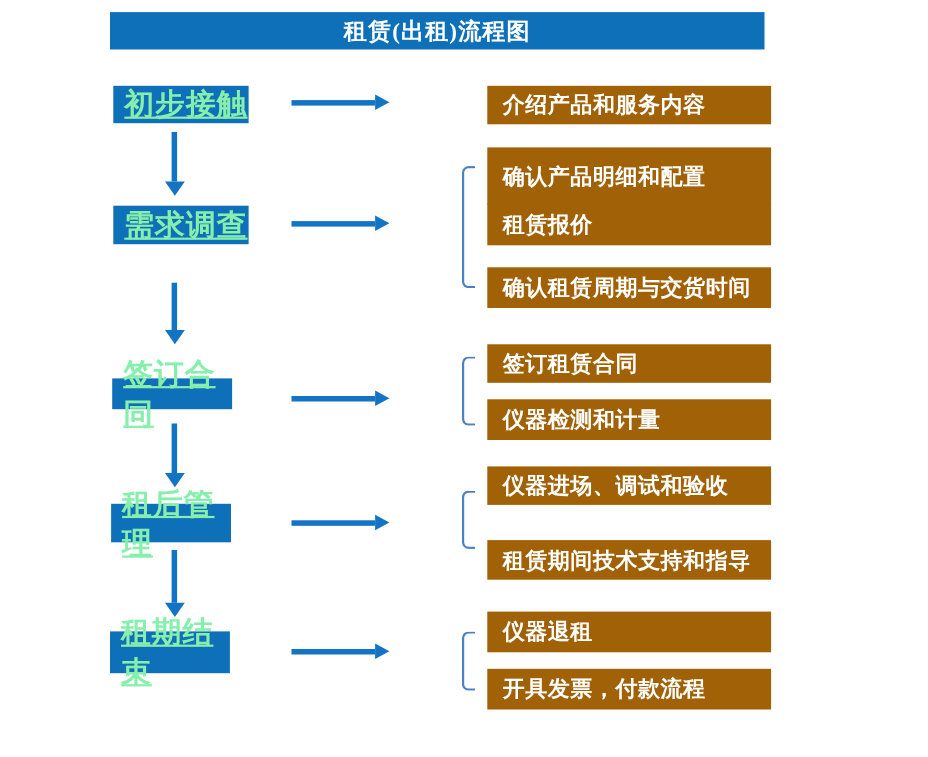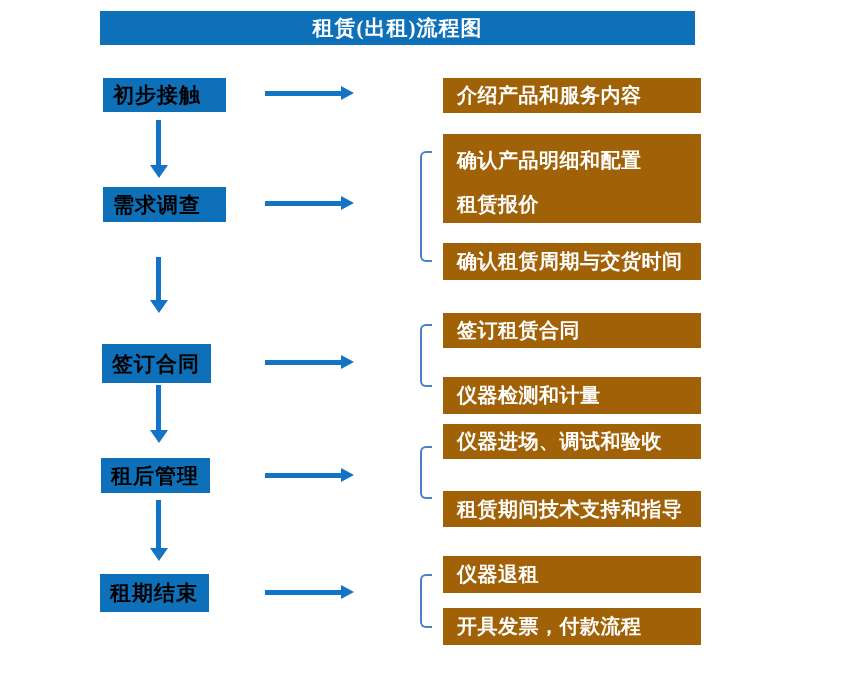--- a/index.html
+++ b/index.html
@@ -10,24 +10,24 @@
     font-family:"Liberation Serif","DejaVu Serif",serif;
     overflow:hidden;
   }
   .title-banner{
     position:absolute;left:100px;top:11px;width:595px;height:34px;
     background:#0e70b9;color:#ffffff;
     display:flex;align-items:center;justify-content:center;
     font-size:21px;font-weight:bold;letter-spacing:1px;
   }
   .step-box{
-    position:absolute;background:#0e70b9;color:#000000;
+    position:absolute;background:#0e70b9;color:#86efac;
     display:flex;align-items:center;
     padding-left:10px;box-sizing:border-box;
-    font-size:21px;font-weight:bold;letter-spacing:1px;
+    font-size:27px;font-weight:bold;letter-spacing:1px;text-decoration:underline;
   }
   .detail-box{
     position:absolute;left:443px;width:258px;
     background:#a16207;color:#ffffff;
     display:flex;align-items:center;
     padding-left:14px;box-sizing:border-box;
     font-size:20px;font-weight:bold;letter-spacing:0.5px;
   }
   
   .v-arrow{position:absolute;left:149px;width:19px;}
@@ -57,21 +57,21 @@
 </style>
 </head>
 <body>
 
 <div class="canvas">
 
   <div class="title-banner">租赁(出租)流程图</div>
 
   <div class="step-box" style="left:103px;top:78px;width:123px;height:34px;">初步接触</div>
   <div class="step-box" style="left:103px;top:187px;width:123px;height:35px;">需求调查</div>
-  <div class="step-box" style="left:102px;top:344px;width:109px;height:39px;">签订合同</div>
+  <div class="step-box" style="left:102px;top:344px;width:109px;height:28px;">签订合同</div>
   <div class="step-box" style="left:101px;top:458px;width:109px;height:35px;">租后管理</div>
   <div class="step-box" style="left:100px;top:574px;width:109px;height:38px;">租期结束</div>
 
   <div class="v-arrow" style="top:120px;">
     <div class="stem" style="height:45px;"></div>
       <div class="head"></div>
   </div>
   <div class="v-arrow" style="top:257px;">
     <div class="stem" style="height:43px;"></div>
       <div class="head"></div>
@@ -109,19 +109,19 @@
   <div class="bracket" style="top:151px;height:111px;"></div>
   <div class="bracket" style="top:324px;height:63px;"></div>
   <div class="bracket" style="top:446px;height:53px;"></div>
   <div class="bracket" style="top:574px;height:54px;"></div>
 
   <div class="detail-box" style="top:78px;height:35px;">介绍产品和服务内容</div>
   <div class="detail-box" style="top:134px;height:52px;">确认产品明细和配置</div>
   <div class="detail-box" style="top:185px;height:38px;">租赁报价</div>
   <div class="detail-box" style="top:243px;height:37px;">确认租赁周期与交货时间</div>
   <div class="detail-box" style="top:313px;height:35px;">签订租赁合同</div>
-  <div class="detail-box" style="top:377px;height:37px;">仪器检测和计量</div>
+  <div class="detail-box" style="top:363px;height:37px;">仪器检测和计量</div>
   <div class="detail-box" style="top:424px;height:35px;">仪器进场、调试和验收</div>
   <div class="detail-box" style="top:491px;height:36px;">租赁期间技术支持和指导</div>
   <div class="detail-box" style="top:608px;height:37px;">开具发票，付款流程</div>
   <div class="detail-box" style="top:556px;height:37px;">仪器退租</div>
 
 </div>
 
 </body></html>

